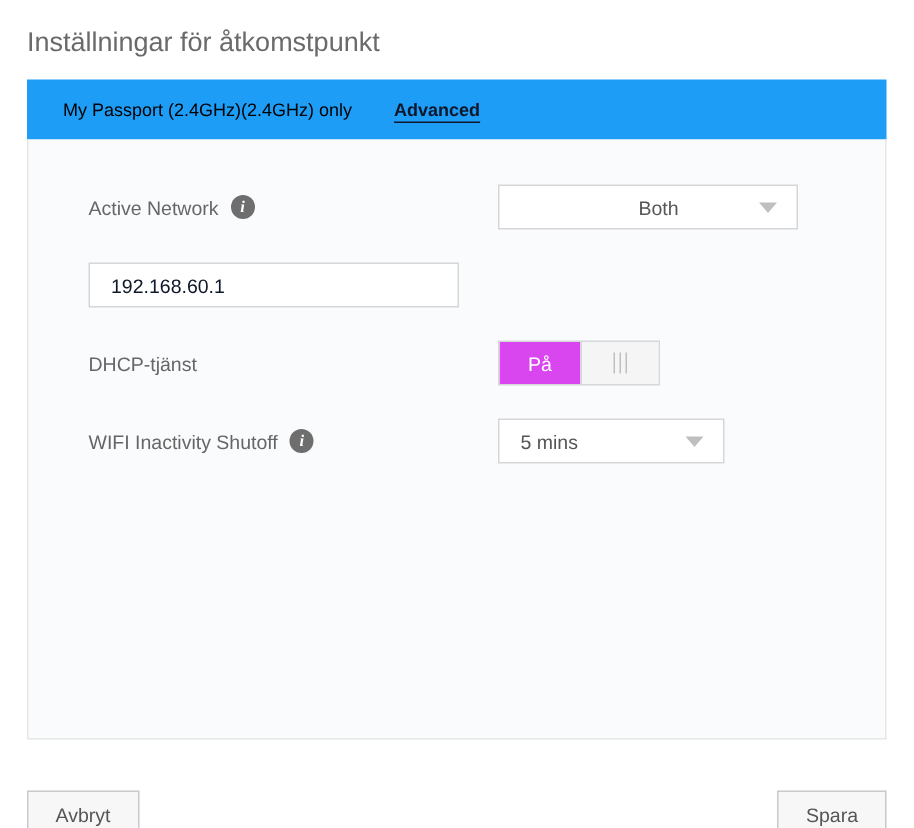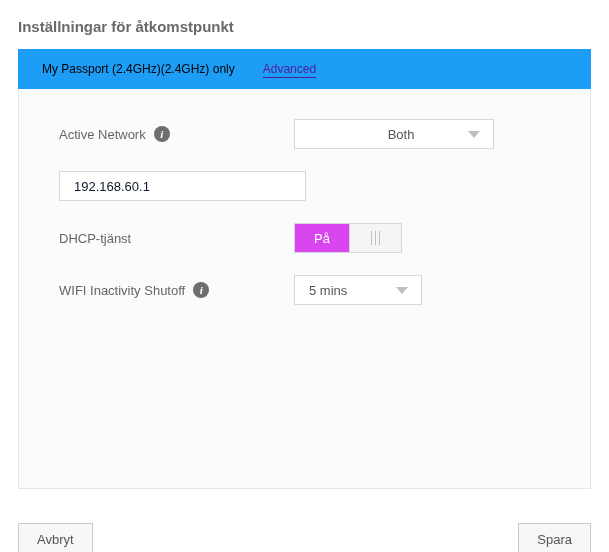--- a/index.html
+++ b/index.html
@@ -8,56 +8,57 @@
       background: #fff;
       width: 609px;
       height: 552px;
       padding: 0;
       color: #555;
     }
     .container {
       padding: 18px;
     }
     .page-title {
-      font-size: 15px;
-      font-weight: 700;
+      font-size: 18px;
+      font-weight: 400;
       color: #6a6a6a;
       margin-bottom: 14px;
     }
     .tabbar {
       background: #1e9df7;
       display: flex;
       align-items: center;
       padding: 0 10px;
       height: 40px;
     }
     .tab {
       color: #000000;
       font-size: 12px;
       padding: 0 14px;
       cursor: pointer;
       line-height: 40px;
     }
     .tab.active {
-      color: #4c1d95;
-      font-weight: 400;
+      color: #0f172a;
+      font-weight: 700;
       text-decoration: underline;
       text-underline-offset: 4px;
     }
     .panel {
       background: #fafbfc;
       border: 1px solid #e6e7e8;
       border-top: none;
       min-height: 400px;
       padding: 30px 40px 20px 40px;
     }
     .row {
       display: flex;
       align-items: center;
       margin-bottom: 22px;
+      gap: 38px;
     }
     .label-col {
       width: 235px;
       display: flex;
       align-items: center;
       color: #666;
       font-size: 13px;
     }
     .control-col {
       flex: 1;
@@ -91,21 +92,21 @@
       cursor: pointer;
     }
     .select .chevron {
       position: absolute;
       right: 12px;
       top: 50%;
       transform: translateY(-50%);
     }
     .chevron svg { display: block; }
     .select.wide { width: 200px; justify-content: center; }
-    .select.narrow { width: 128px; }
+    .select.narrow { width: 151px; }
     .text-input {
       background: #fff;
       border: 1px solid #d5d6d7;
       height: 30px;
       width: 247px;
       padding-left: 14px;
       font-size: 13px;
       color: #0f172a;
       outline: none;
     }

